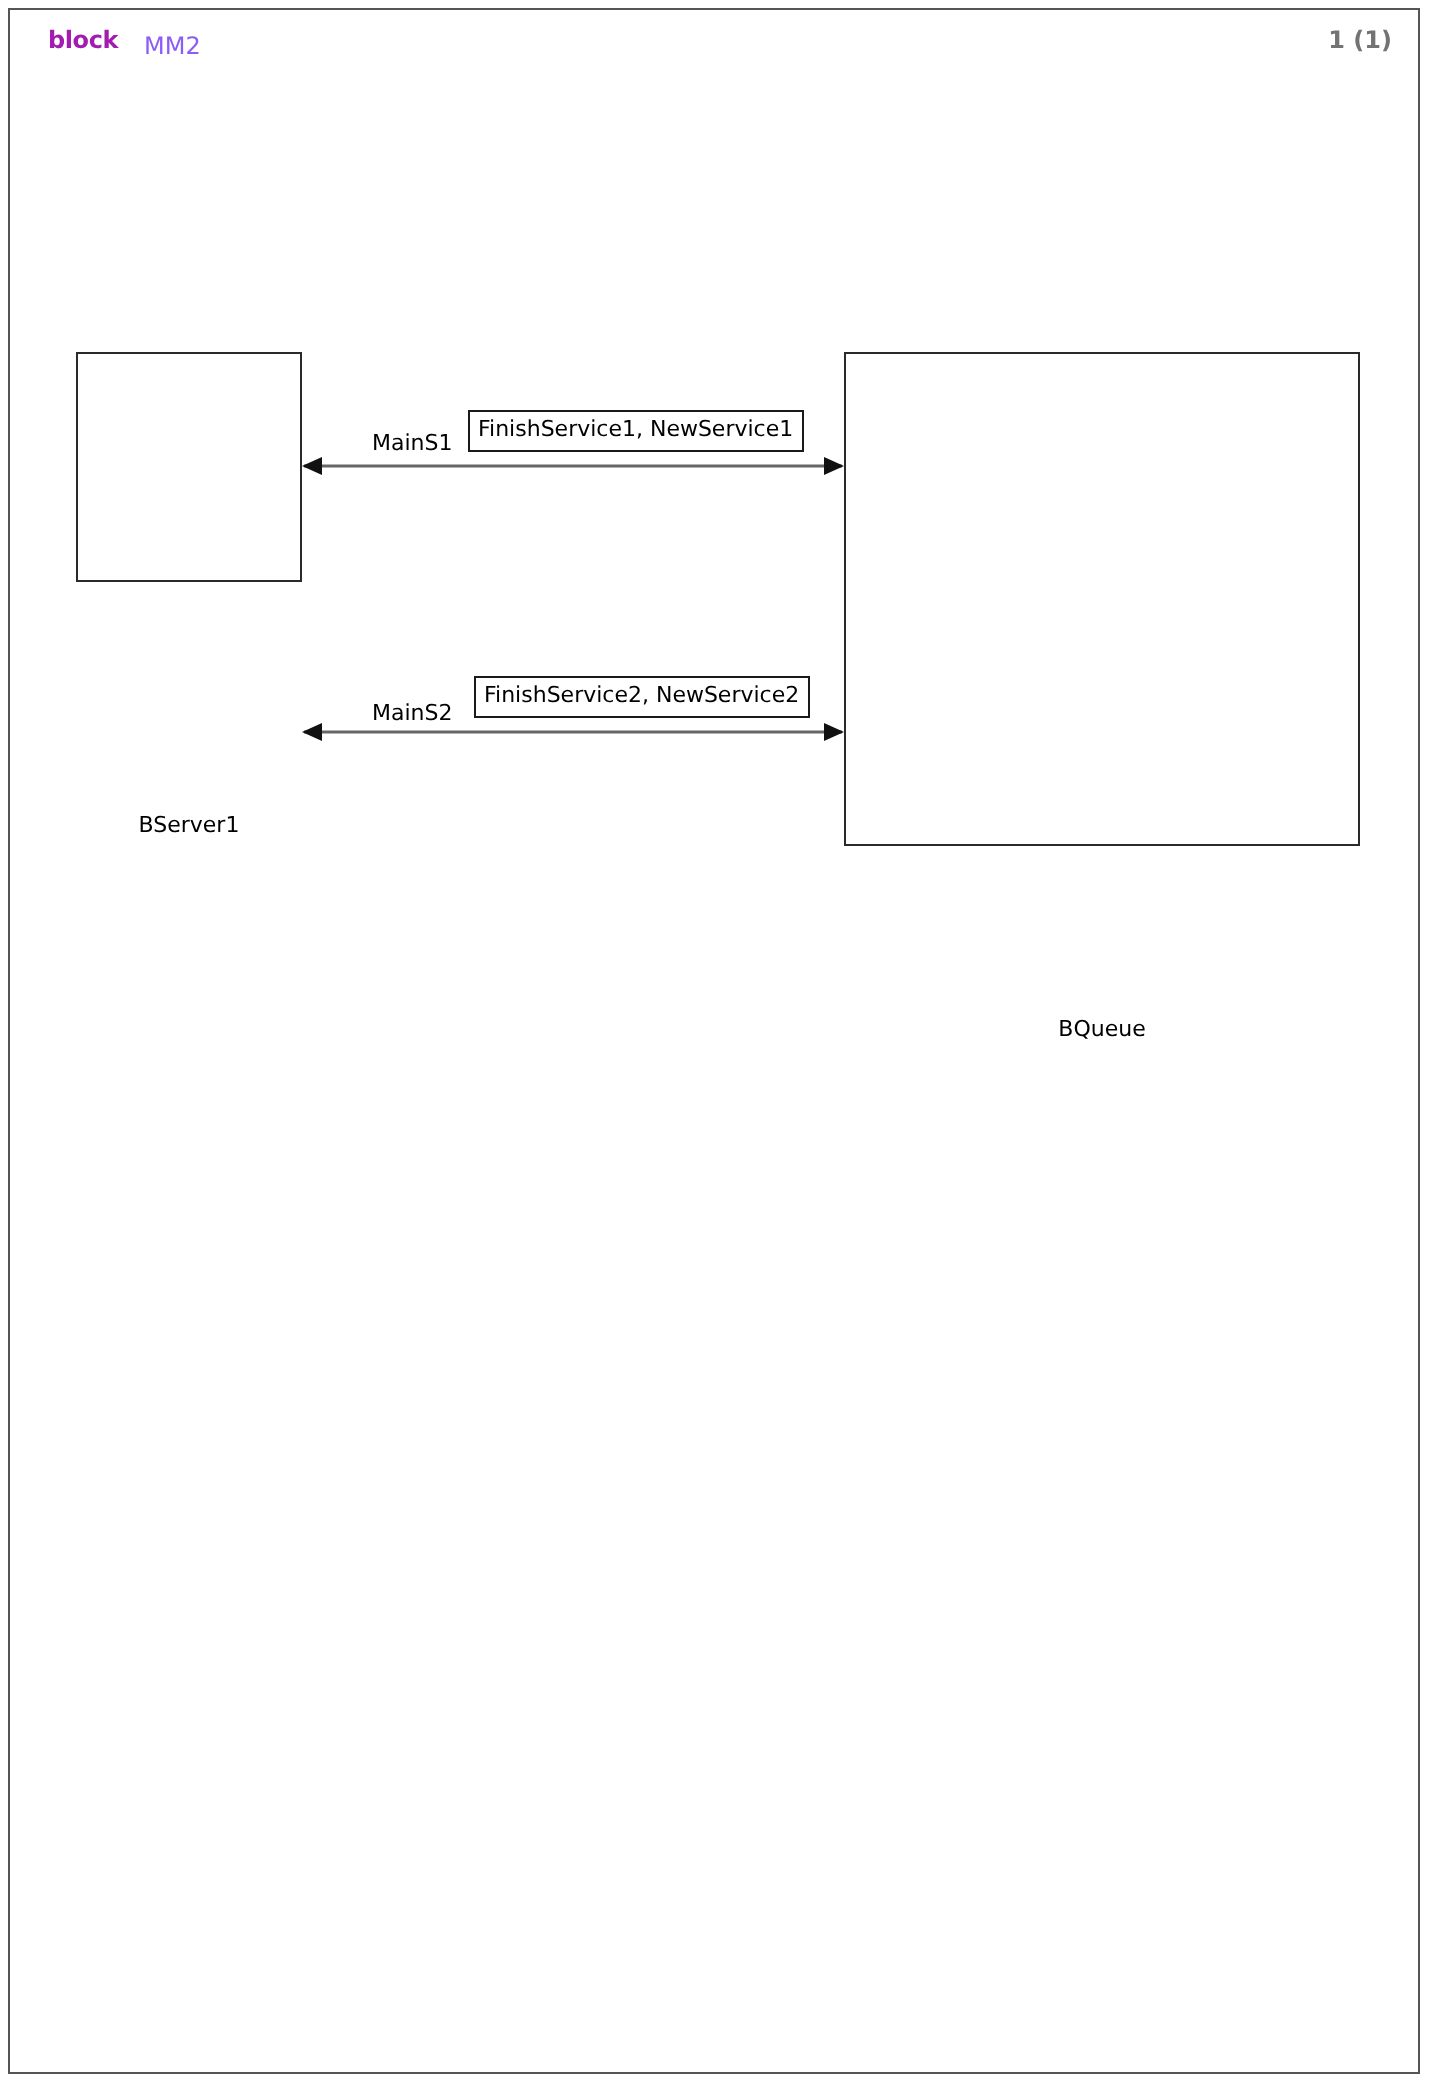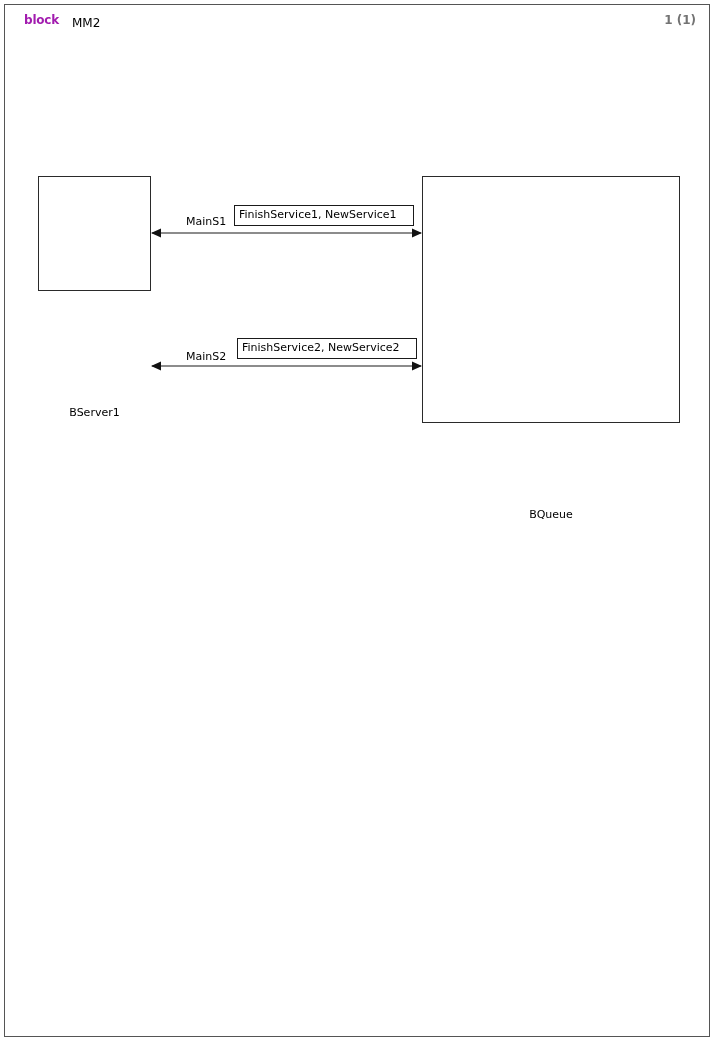--- a/index.html
+++ b/index.html
@@ -38,21 +38,21 @@
     font-weight: bold;
     color: #a21caf;
     letter-spacing: -0.2px;
   }
   #diagram-name {
     position: absolute;
     left: 72px;
     top: 16px;
     font-size: 12px;
     font-weight: normal;
-    color: #000000;
+    color: #8b5cf6;
   }
   #page-number {
     position: absolute;
     left: 646px;
     top: 13px;
     width: 50px;
     text-align: right;
     font-size: 12px;
     font-weight: bold;
     color: #737373;
@@ -115,21 +115,21 @@
     white-space: nowrap;
   }
   .signal-list-box {
     position: absolute;
     border: 1px solid #1a1a1a;
     background: #ffffff;
     box-sizing: border-box;
     font-size: 11px;
     color: #000000;
     white-space: nowrap;
-    padding: 2px 16px 2px 4px;
+    padding: 2px 4px 2px 4px;
     line-height: 14px;
   }
   #channel1-name { left: 186px; top: 215px; }
   #channel2-name { left: 186px; top: 350px; }
   #channel1-signals { left: 234px; top: 205px; height: 21px; }
   #channel2-signals { left: 237px; top: 338px; height: 21px; text-align: right; }
 </style>
 </head>
 <body>
 

